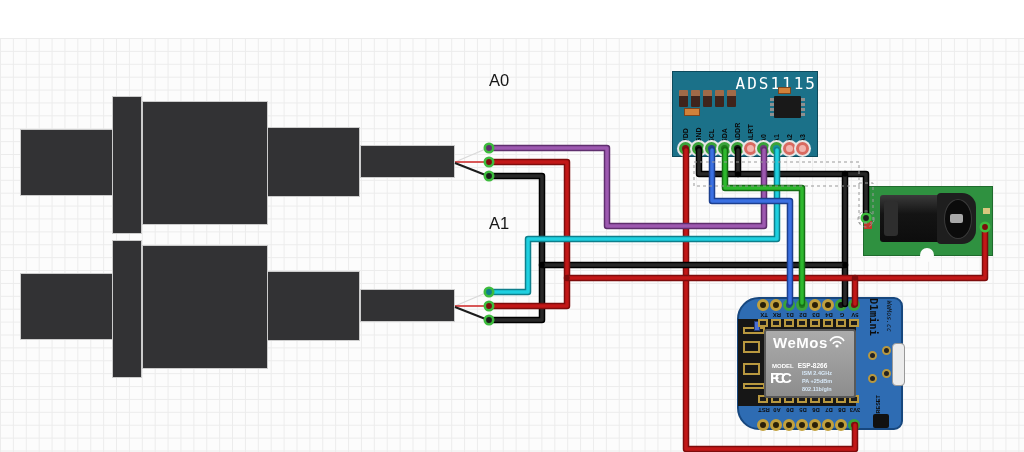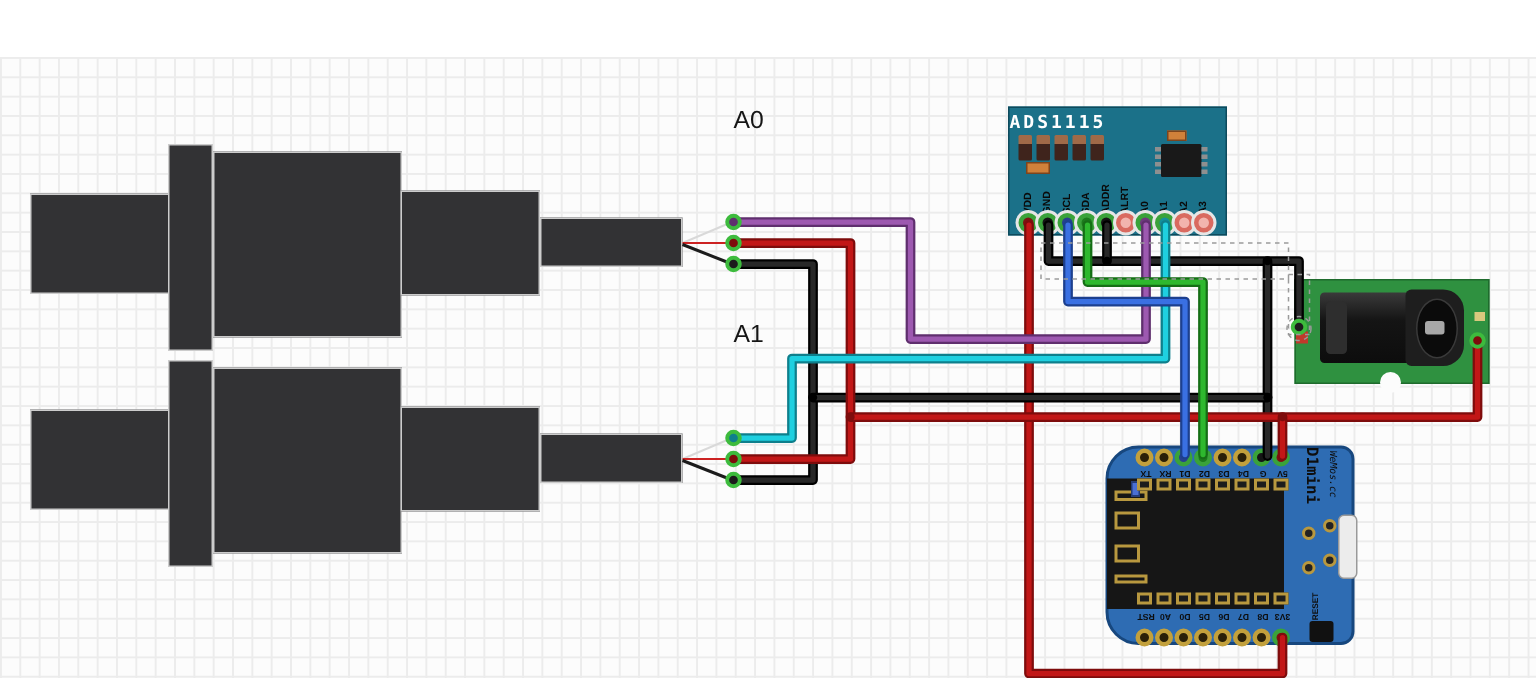--- a/index.html
+++ b/index.html
@@ -13,21 +13,21 @@
     font-family:"Liberation Sans", sans-serif;
     margin-top:38px;
   }
   .abs{position:absolute;}
   
   .cpart{position:absolute;background:var(--connector-body,#323234);border:1.5px solid var(--connector-edge,#cccccc);box-sizing:border-box;}
   
   .anno{position:absolute;font-size:16.5px;color:#161616;}
   
   .ads-board{position:absolute;left:672px;top:33px;width:146px;height:86px;background:var(--ads-board,#1b7189);border:1.5px solid #0d4a5c;box-sizing:border-box;}
-  .ads-title{position:absolute;left:0;right:0;top:2px;text-align:left;color:#fff;font-family:"DejaVu Sans Mono",monospace;font-weight:bold;font-size:12px;letter-spacing:2px;}
+  .ads-title{position:absolute;left:0;right:0;top:2px;text-align:right;color:#fff;font-family:"DejaVu Sans Mono",monospace;font-weight:normal;font-size:16px;letter-spacing:2px;}
   .smd{position:absolute;width:9px;height:17px;background:linear-gradient(#a06a48 0 35%,#3f241c 35%);border-radius:1px;}
   .resistor{position:absolute;background:#d0813a;border:1px solid #7d451d;box-sizing:border-box;}
   .ic{position:absolute;left:774px;top:58px;width:27px;height:22px;background:#191919;border-radius:1px;}
   .icpin{position:absolute;width:4px;height:2.5px;background:#8f8f8f;}
   .hole{position:absolute;width:13px;height:13px;border-radius:50%;box-sizing:border-box;box-shadow:0 0 0 2px #e6e6e6;}
   .hole.free{border:3px solid #d96a60;background:#f2b4ae;}
   .hole.conn{border:3px solid #3aa23a;background:var(--c,#222);}
   .vlabel{position:absolute;width:40px;height:8px;font-size:7px;font-weight:bold;color:#0a0a0a;transform:rotate(-90deg);line-height:8px;}
   
   .wemos-board{position:absolute;left:737px;top:259px;width:166px;height:133px;background:var(--wemos-board,#2e6cb3);border:2px solid #17477e;box-sizing:border-box;border-radius:22px 9px 9px 22px;}
@@ -155,20 +155,35 @@
   <div class="castel" style="left:849px;top:281px;"></div>
   <div class="castel" style="left:758px;top:357px;"></div>
   <div class="castel" style="left:771px;top:357px;"></div>
   <div class="castel" style="left:784px;top:357px;"></div>
   <div class="castel" style="left:797px;top:357px;"></div>
   <div class="castel" style="left:810px;top:357px;"></div>
   <div class="castel" style="left:823px;top:357px;"></div>
   <div class="castel" style="left:836px;top:357px;"></div>
   <div class="castel" style="left:849px;top:357px;"></div>
 
+  <div class="shield">
+    <div class="brand">WeMos</div>
+    <svg class="abs" style="left:62px;top:3px;" width="18" height="14" viewBox="0 0 18 14">
+      <path d="M2,7 A8,8 0 0 1 16,7" fill="none" stroke="#fff" stroke-width="1.6"></path>
+      <path d="M5,10 A4.5,4.5 0 0 1 13,10" fill="none" stroke="#fff" stroke-width="1.6"></path>
+      <circle cx="9" cy="12" r="1.6" fill="#fff"></circle>
+    </svg>
+    <div class="modelrow"><span>MODEL</span><span class="modelval">ESP-8266</span></div>
+    <div class="fcc">FCC</div>
+    <div class="specs">
+      <div>ISM 2.4GHz</div>
+      <div>PA +25dBm</div>
+      <div>802.11b/g/n</div>
+    </div>
+  </div>
 
   <div class="flip" style="left:755px;top:273px;">TX</div>
   <div class="flip" style="left:768px;top:273px;">RX</div>
   <div class="flip" style="left:781px;top:273px;">D1</div>
   <div class="flip" style="left:794px;top:273px;">D2</div>
   <div class="flip" style="left:807px;top:273px;">D3</div>
   <div class="flip" style="left:820px;top:273px;">D4</div>
   <div class="flip" style="left:833px;top:273px;">G</div>
   <div class="flip" style="left:846px;top:273px;">5V</div>
 

